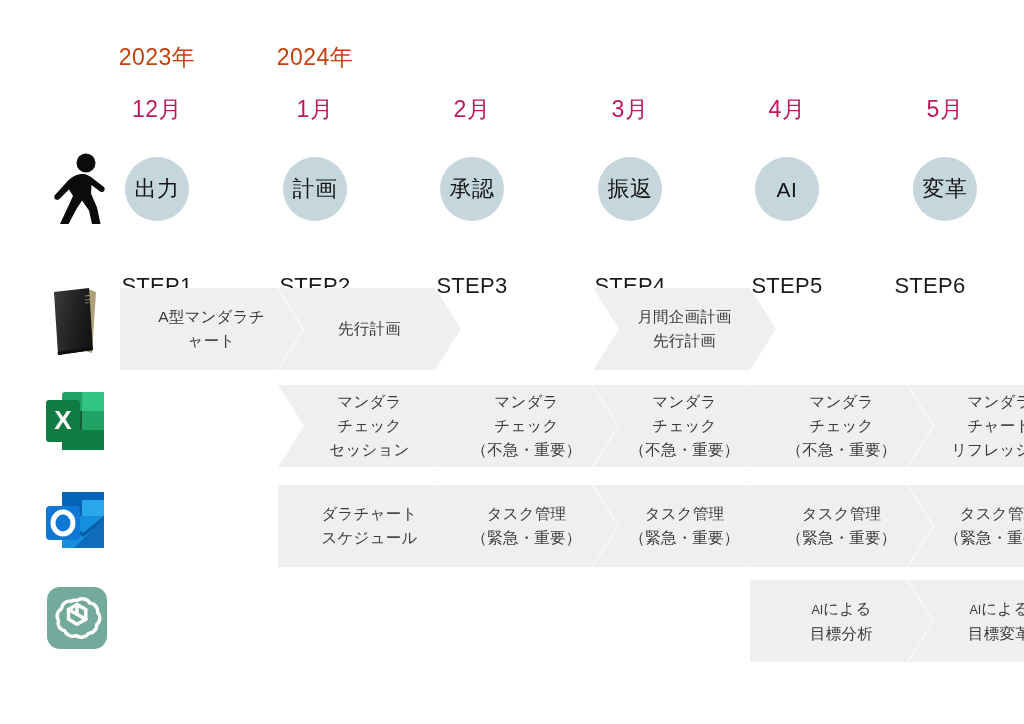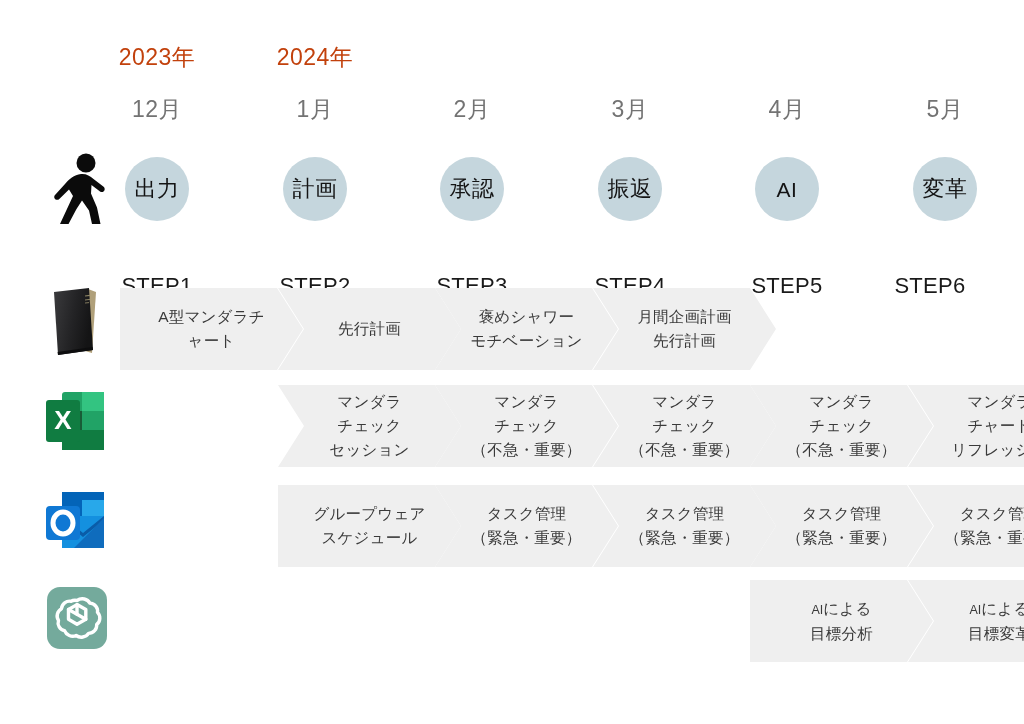--- a/index.html
+++ b/index.html
@@ -33,21 +33,21 @@
     letter-spacing: 0.5px;
   }
   
   .month-label {
     position: absolute;
     top: 94px;
     width: 160px;
     text-align: center;
     font-size: 23px;
     line-height: 30px;
-    color: #737373;
+    color: #be185d;
     letter-spacing: 0.5px;
   }
 
   
   .step-circle {
     position: absolute;
     top: 157px;
     width: 64px;
     height: 64px;
     border-radius: 50%;
@@ -241,24 +241,20 @@
 
   <div id="rows-layer">
       <div class="arrow-row" style="top: 288px; width: 1024px;">
         <div class="chev start" style="left: 120px; width: 183px;">
           <div class="ctext">A型マンダラチ
 ャート</div>
         </div>
         <div class="chev mid" style="left: 278px; width: 183px;">
           <div class="ctext">先行計画</div>
         </div>
-        <div class="chev mid" style="left: 435px; width: 183px;">
-          <div class="ctext">褒めシャワー
-モチベーション</div>
-        </div>
         <div class="chev end" style="left: 593px; width: 183px;">
           <div class="ctext">月間企画計画
 先行計画</div>
         </div>
       </div>
       <div class="arrow-row" style="top: 385px; width: 1024px;">
         <div class="chev mid" style="left: 278px; width: 183px;">
           <div class="ctext">マンダラ
 チェック
 セッション</div>
@@ -279,21 +275,21 @@
 （不急・重要）</div>
         </div>
         <div class="chev end" style="left: 908px; width: 183px;">
           <div class="ctext">マンダラ
 チャート
 リフレッシュ</div>
         </div>
       </div>
       <div class="arrow-row" style="top: 485px; width: 1024px;">
         <div class="chev start" style="left: 278px; width: 183px;">
-          <div class="ctext">グループウェア
+          <div class="ctext">ダラチャート
 スケジュール</div>
         </div>
         <div class="chev mid" style="left: 435px; width: 183px;">
           <div class="ctext">タスク管理
 （緊急・重要）</div>
         </div>
         <div class="chev mid" style="left: 593px; width: 183px;">
           <div class="ctext">タスク管理
 （緊急・重要）</div>
         </div>

